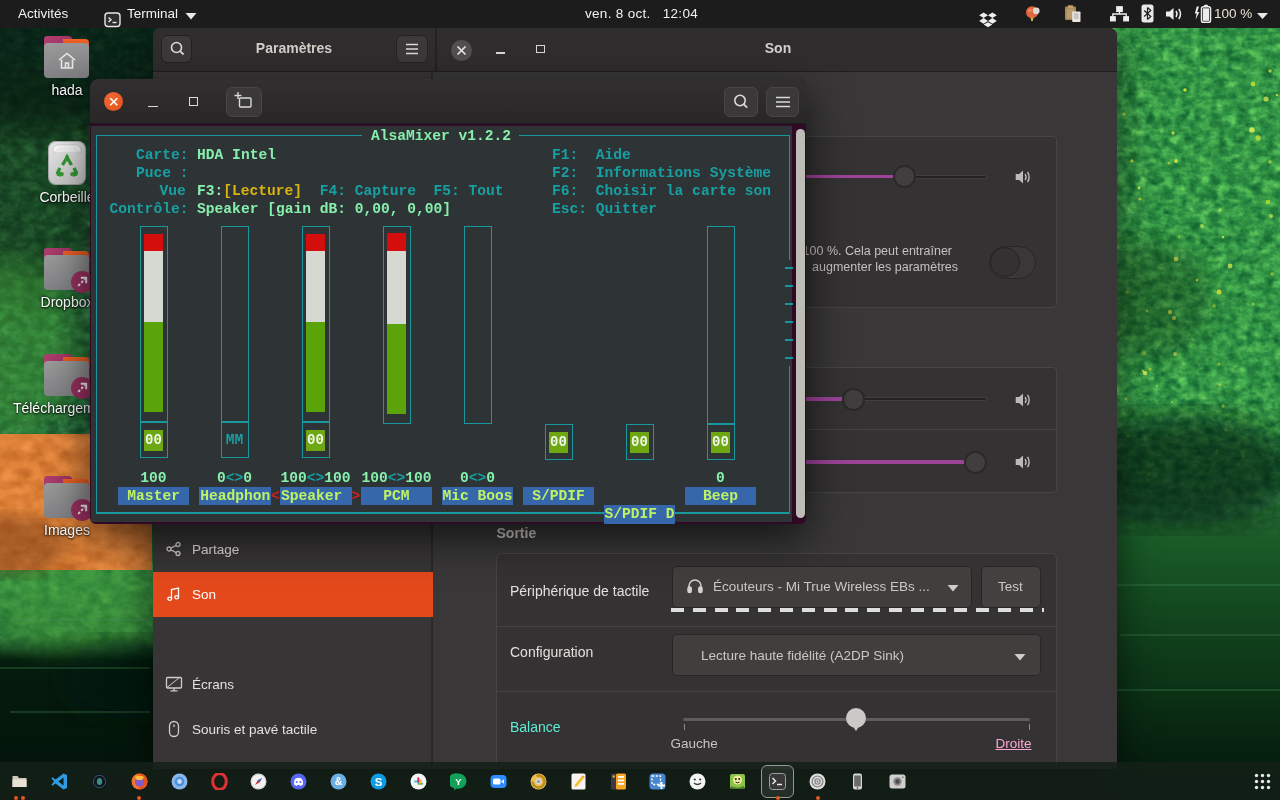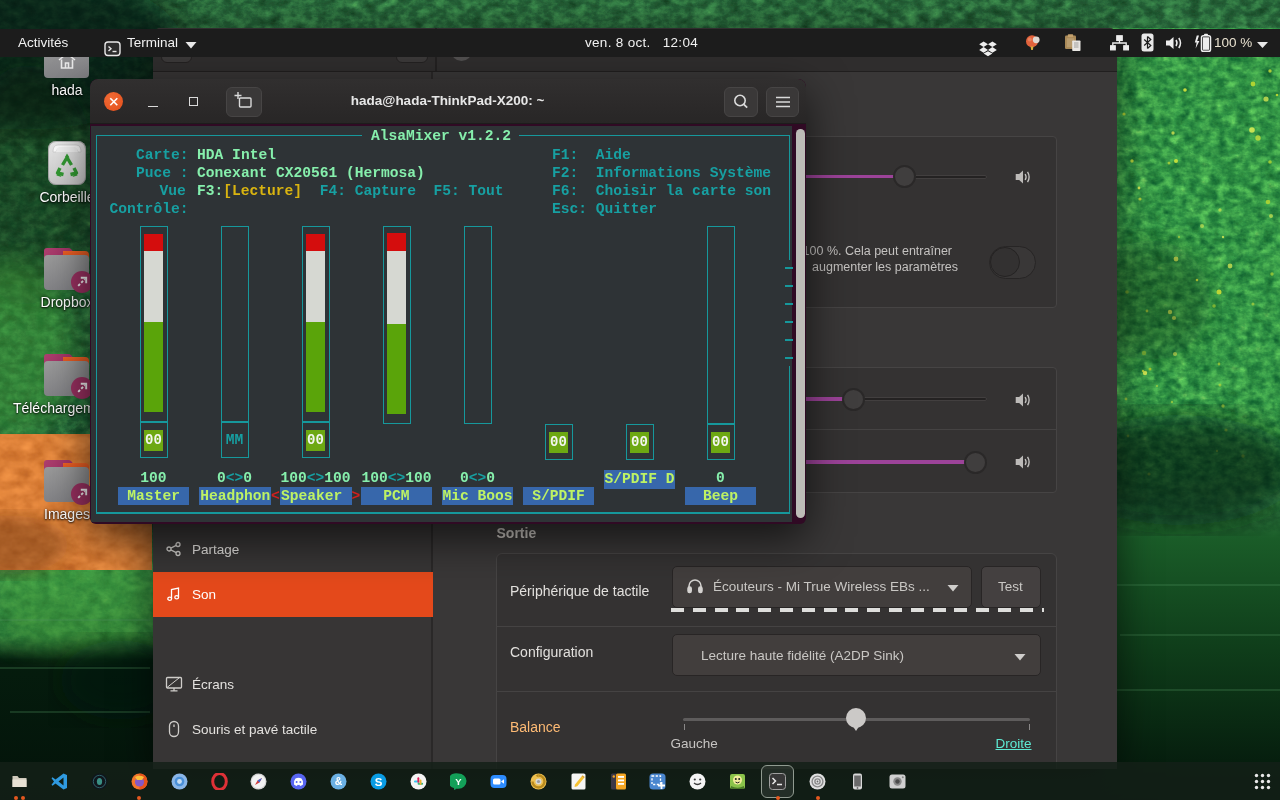--- a/index.html
+++ b/index.html
@@ -1,21 +1,21 @@
 <!DOCTYPE html>
 <html><head>
 <meta charset="utf-8">
 <style>
 * { margin:0; padding:0; box-sizing:border-box; }
 html,body { width:1280px; height:800px; overflow:hidden; background:#000; }
 body { font-family:"Liberation Sans", sans-serif; }
 #stage { position:absolute; left:0; top:0; width:1280px; height:800px; overflow:hidden; }
 .abs { position:absolute; }
 
-#topbar { position:absolute; left:0; top:0; width:1280px; height:28px; background:#1c1c1c; color:#f1f1f1; font-size:13.5px; z-index:50;margin-top:29px; }
+#topbar { position:absolute; left:0; top:0; width:1280px; height:28px; background:#1c1c1c; color:#f1f1f1; font-size:13.5px; z-index:50; }
 #topbar .it { position:absolute; top:0; height:28px; line-height:28px; white-space:nowrap; }
 
 .dicon { position:absolute; width:110px; text-align:center; z-index:5; }
 .dlabel { color:#fff; font-size:14px; text-shadow:0 1px 2px rgba(0,0,0,0.9), 0 0 3px rgba(0,0,0,0.7); margin-top:4px; white-space:nowrap; }
 
 .folder { position:relative; width:46px; height:42px; margin:0 auto; }
 .folder .flap { position:absolute; left:0; top:0; width:29px; height:15px; background:linear-gradient(135deg,#b04070,#992c60); border-radius:3px 5px 0 0; }
 .folder .orange { position:absolute; left:19px; top:3px; width:26px; height:9px; background:linear-gradient(#f06325,#dc4f1d); border-radius:0 4px 0 0; }
 .folder .body { position:absolute; left:0; top:7px; width:45px; height:35px; background:linear-gradient(170deg,#9b9b9b,#7e7e82); border-radius:4px; }
 .folder .badge { position:absolute; right:-3px; bottom:-3px; width:22px; height:22px; border-radius:50%; background:#993060; }
@@ -336,45 +336,44 @@
         <div style="position:absolute;width:100%;text-align:center;top:12px;">Test</div>
       </div>
       <div style="position:absolute;left:517.5px;top:580px;width:373px;height:3.5px;background:repeating-linear-gradient(90deg,#dededc 0px,#dededc 13px,transparent 13px,transparent 21.8px);"></div>
       <div style="position:absolute;left:357px;top:616px;font-size:14px;color:#e2e0dd;">Configuration</div>
       <div class="btnish" style="left:519px;top:606px;width:368.5px;height:42px;">
         <div style="position:absolute;left:28px;top:12.5px;white-space:nowrap;">Lecture haute fidélité (A2DP Sink)</div>
         <svg style="position:absolute;right:14px;top:18px;" width="12" height="8">
             <path d="M0.5 1 H11.5 L6 7.5 Z" fill="#cfcdcb"></path>
           </svg>
       </div>
-      <div style="position:absolute;left:357px;top:691px;font-size:14px;color:#fdba74;">Balance</div>
+      <div style="position:absolute;left:357px;top:691px;font-size:14px;color:#5eead4;">Balance</div>
       <div style="position:absolute;left:529.5px;top:689.5px;width:347px;height:3px;background:#5e5c5c;border-radius:2px;"></div>
       <div style="position:absolute;left:530.5px;top:695.5px;width:1.5px;height:6px;background:#8a8888;"></div>
       <div style="position:absolute;left:875.5px;top:695.5px;width:1.5px;height:6px;background:#8a8888;"></div>
       <div style="position:absolute;left:692.5px;top:679.5px;width:20px;height:20px;border-radius:50%;background:#cbc9c7;"></div>
       <div style="position:absolute;left:698.5px;top:697px;width:0;height:0;border-left:4px solid transparent;border-right:4px solid transparent;border-top:6px solid #cbc9c7;"></div>
       <div style="position:absolute;left:517.5px;top:707.5px;font-size:13.5px;color:#c6c4c2;">Gauche</div>
-      <div style="position:absolute;left:842.5px;top:707.5px;font-size:13.5px;color:#5eead4;text-decoration:underline;">Droite</div>
+      <div style="position:absolute;left:842.5px;top:707.5px;font-size:13.5px;color:#f9a8d4;text-decoration:underline;">Droite</div>
     </div>
   </div>
 
   <div id="term">
     <div id="t-header">
       <div style="position:absolute;left:14.2px;top:12.7px;width:19.6px;height:19.6px;border-radius:50%;background:radial-gradient(circle at 35% 30%,#f06a35,#e44f1b);"></div>
       <svg style="position:absolute;left:14.2px;top:12.7px;" width="19.6" height="19.6">
           <path d="M6.3 6.3 L13.3 13.3 M13.3 6.3 L6.3 13.3" stroke="#fff" stroke-width="1.6"></path>
         </svg>
       <div style="position:absolute;left:58.5px;top:26.5px;width:9.5px;height:1.8px;background:#dadada;"></div>
       <div style="position:absolute;left:99.5px;top:18px;width:8.6px;height:8.6px;border:1.4px solid #dadada;"></div>
       <div style="position:absolute;left:136px;top:7.5px;width:36px;height:30px;background:#3a3838;border:1px solid #474545;border-radius:6px;"></div>
       <svg style="position:absolute;left:136px;top:7.5px;" width="36" height="30" fill="none" stroke="#dadada" stroke-width="1.4">
           <rect x="13.5" y="11" width="11.5" height="9" rx="1"></rect>
           <path d="M8.5 8.5 H15.5 M12 5 V12"></path>
         </svg>
-      <div style="position:absolute;left:0;width:716px;text-align:center;top:13.5px;font-size:13.5px;font-weight:bold;color:#e6e6e6;">hada@hada-ThinkPad-X200: ~</div>
       <div style="position:absolute;left:634.5px;top:7.5px;width:33.5px;height:30px;background:#3a3838;border:1px solid #474545;border-radius:6px;"></div>
       <svg style="position:absolute;left:634.5px;top:7.5px;" width="33.5" height="30">
           <circle cx="16" cy="13.5" r="5.2" fill="none" stroke="#dadada" stroke-width="1.6"></circle>
           <path d="M19.8 17.3 L23.2 20.7" stroke="#dadada" stroke-width="1.8"></path>
         </svg>
       <div style="position:absolute;left:676px;top:7.5px;width:33.5px;height:30px;background:#3a3838;border:1px solid #474545;border-radius:6px;"></div>
       <svg style="position:absolute;left:676px;top:7.5px;" width="33.5" height="30">
           <g stroke="#dadada" stroke-width="1.7">
             <path d="M10 10.5 H24"></path>
             <path d="M10 15 H24"></path>
@@ -393,26 +392,26 @@
     <div class="teal-b" style="left:695px;top:187.5px;width:8.5px;height:2px;"></div>
     <div class="teal-b" style="left:695px;top:205.5px;width:8.5px;height:2px;"></div>
     <div class="teal-b" style="left:695px;top:223.5px;width:8.5px;height:2px;"></div>
     <div class="teal-b" style="left:695px;top:241.5px;width:8.5px;height:2px;"></div>
     <div class="teal-b" style="left:695px;top:259.5px;width:8.5px;height:2px;"></div>
     <div class="teal-b" style="left:695px;top:277.5px;width:8.5px;height:2px;"></div>
     <div class="tl ye ctr" style="left:351.5px;top:47.5px;">AlsaMixer v1.2.2</div>
     <div class="tl cy" style="left:46.4px;top:67px;">Carte:</div>
       <div class="tl ye" style="left:107.6px;top:67px;">HDA Intel</div>
     <div class="tl cy" style="left:46.4px;top:85px;">Puce :</div>
-      <div class="tl ye" style="left:107.6px;top:85px;">Conexant CX20561 (Hermosa)</div>
     <div class="tl cy" style="left:70px;top:103px;">Vue :</div>
       <div class="tl ye" style="left:107.6px;top:103px;">F3:</div>
       <div class="tl yb" style="left:133.8px;top:103px;">[Lecture]</div>
       <div class="tl cy" style="left:230.2px;top:103px;">F4: Capture  F5: Tout</div>
     <div class="tl cy" style="left:20.1px;top:121px;">Contrôle:</div>
+      <div class="tl ye" style="left:107.6px;top:121px;">Speaker [gain dB: 0,00, 0,00]</div>
     <div class="tl cy" style="left:462.5px;top:67px;">F1:  Aide</div>
     <div class="tl cy" style="left:462.5px;top:85px;">F2:  Informations Système</div>
     <div class="tl cy" style="left:462.5px;top:103px;">F6:  Choisir la carte son</div>
     <div class="tl cy" style="left:462.5px;top:121px;">Esc: Quitter</div>
     <div class="barbox" style="left:50.0px;top:146.5px;width:28px;height:196px;"></div>
     <div class="barbox" style="left:131.0px;top:146.5px;width:28px;height:196px;"></div>
     <div class="barbox" style="left:212.0px;top:146.5px;width:28px;height:196px;"></div>
     <div class="barbox" style="left:293.0px;top:146.5px;width:28px;height:198px;"></div>
     <div class="barbox" style="left:374.0px;top:146.5px;width:28px;height:198px;"></div>
     <div class="barbox" style="left:617.0px;top:146.5px;width:28px;height:198px;"></div>
@@ -442,21 +441,21 @@
     <div class="tl ctr" style="left:226px;top:389.5px;"><span class="ye">100</span><span class="cy">&lt;&gt;</span><span class="ye">100</span></div>
     <div class="tl ctr" style="left:307px;top:389.5px;"><span class="ye">100</span><span class="cy">&lt;&gt;</span><span class="ye">100</span></div>
     <div class="tl ctr" style="left:388px;top:389.5px;"><span class="ye">0</span><span class="cy">&lt;&gt;</span><span class="ye">0</span></div>
     <div class="tl ctr" style="left:631px;top:389.5px;"><span class="ye">0</span></div>
     <div class="bluelab " style="left:28.8px;top:407.5px;width:70.7px;">Master</div>
     <div class="bluelab " style="left:109.8px;top:407.5px;width:71.8px;">Headphon</div>
     <div class="bluelab rd" style="left:190.5px;top:407.5px;width:72.1px;">Speaker </div>
     <div class="bluelab " style="left:271.5px;top:407.5px;width:71.0px;">PCM</div>
     <div class="bluelab " style="left:352.5px;top:407.5px;width:71.0px;">Mic Boos</div>
     <div class="bluelab " style="left:433.5px;top:407.5px;width:71.0px;">S/PDIF</div>
-    <div class="bluelab " style="left:514.5px;top:391px;width:71.0px;">S/PDIF D</div>
+    <div class="bluelab " style="left:514.5px;top:426px;width:71.0px;">S/PDIF D</div>
     <div class="bluelab " style="left:595.5px;top:407.5px;width:71.0px;">Beep</div>
     <div class="tl rd ctr" style="left:186px;top:407.5px;">&lt;</div>
     <div class="tl rd ctr" style="left:266.5px;top:407.5px;">&gt;</div>
   </div>
 
   <div id="topbar">
     <div class="it" style="left:18px;">Activités</div>
     <svg class="it" style="left:104px;top:6px;" width="17" height="16" viewBox="0 0 17 16">
       <rect x="1" y="1" width="15" height="13.5" rx="3" fill="#2d2d2d" stroke="#e8e8e8" stroke-width="1.4"></rect>
       <path d="M4.5 5.5 L7 7.8 L4.5 10.1" stroke="#e8e8e8" stroke-width="1.4" fill="none"></path>
@@ -566,21 +565,21 @@
           <div class="body"></div>
         <div class="badge">
             <svg width="22" height="22">
               <path d="M7.2 14.8 L13.8 8.2" stroke="#f2f2f2" stroke-width="1.9" fill="none" stroke-dasharray="2.6 1.7"></path>
               <path d="M9.8 6.8 H15.2 V12.2" stroke="#f2f2f2" stroke-width="1.9" fill="none"></path>
             </svg>
           </div>
       </div>
       <div class="dlabel">Téléchargements</div>
     </div>
-    <div class="dicon" style="left:12px;top:460px;">
+    <div class="dicon" style="left:12px;top:476px;">
       <div class="folder">
         <div class="flap"></div>
           <div class="orange"></div>
           <div class="body"></div>
         <div class="badge">
             <svg width="22" height="22">
               <path d="M7.2 14.8 L13.8 8.2" stroke="#f2f2f2" stroke-width="1.9" fill="none" stroke-dasharray="2.6 1.7"></path>
               <path d="M9.8 6.8 H15.2 V12.2" stroke="#f2f2f2" stroke-width="1.9" fill="none"></path>
             </svg>
           </div>

